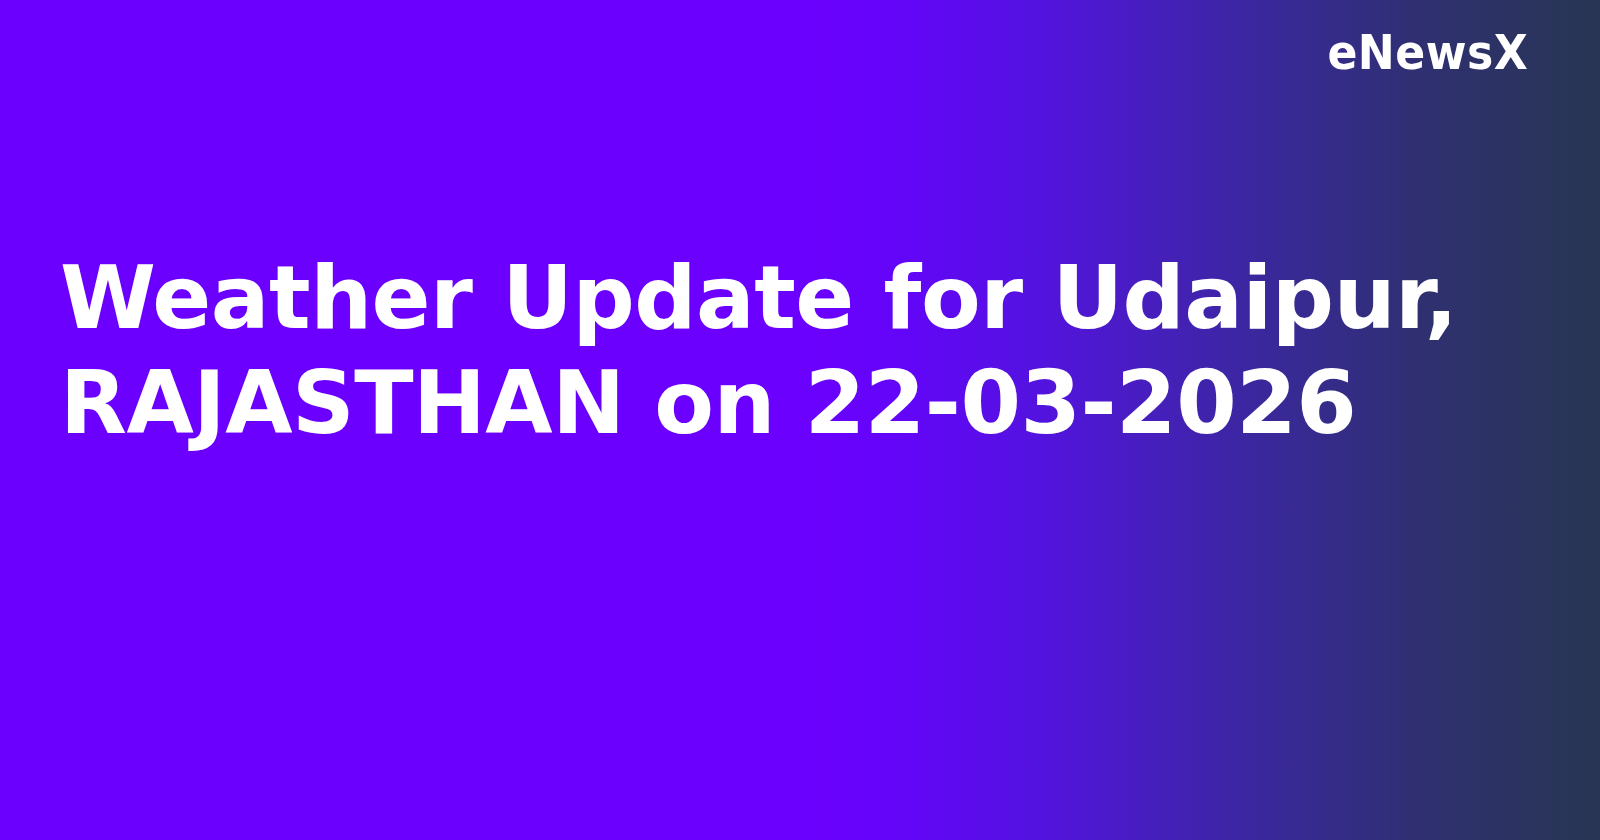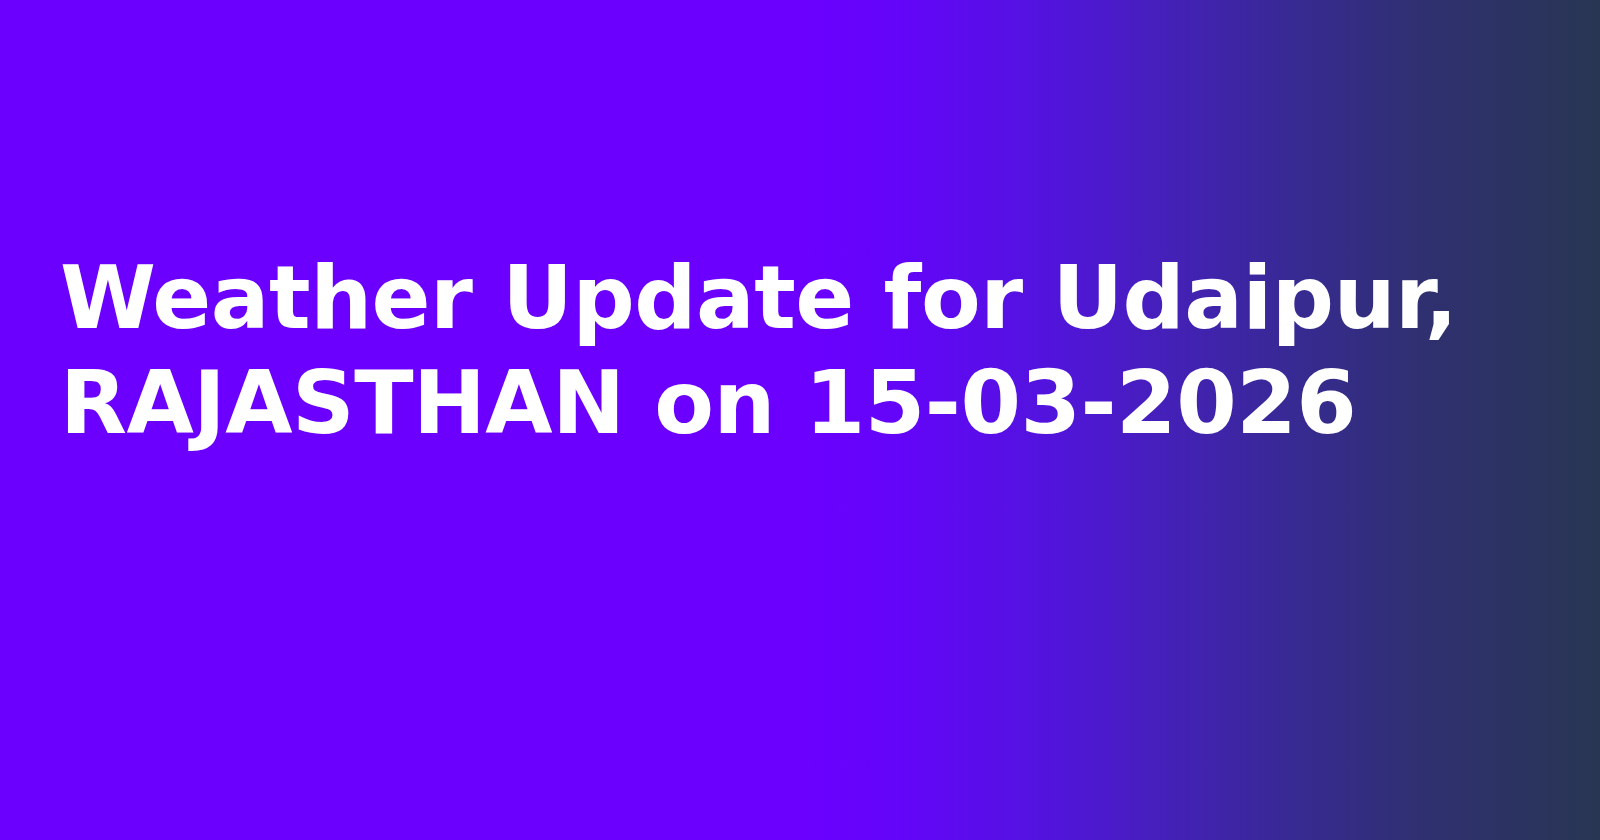--- a/index.html
+++ b/index.html
@@ -69,18 +69,21 @@
     line-height: 105px;
     letter-spacing: -0.5px;
     white-space: pre-line;
   }
 </style>
 </head>
 <body>
 
 <div class="banner">
 
+  <div class="brand">
+    <span class="brand-wordmark">eNewsX</span>
+  </div>
 
   <div class="headline-wrap">
-    <h1 class="headline">Weather Update for Udaipur, RAJASTHAN on 15-03-2026</h1>
+    <h1 class="headline">Weather Update for Udaipur, RAJASTHAN on 22-03-2026</h1>
   </div>
 
 </div>
 
 </body></html>

